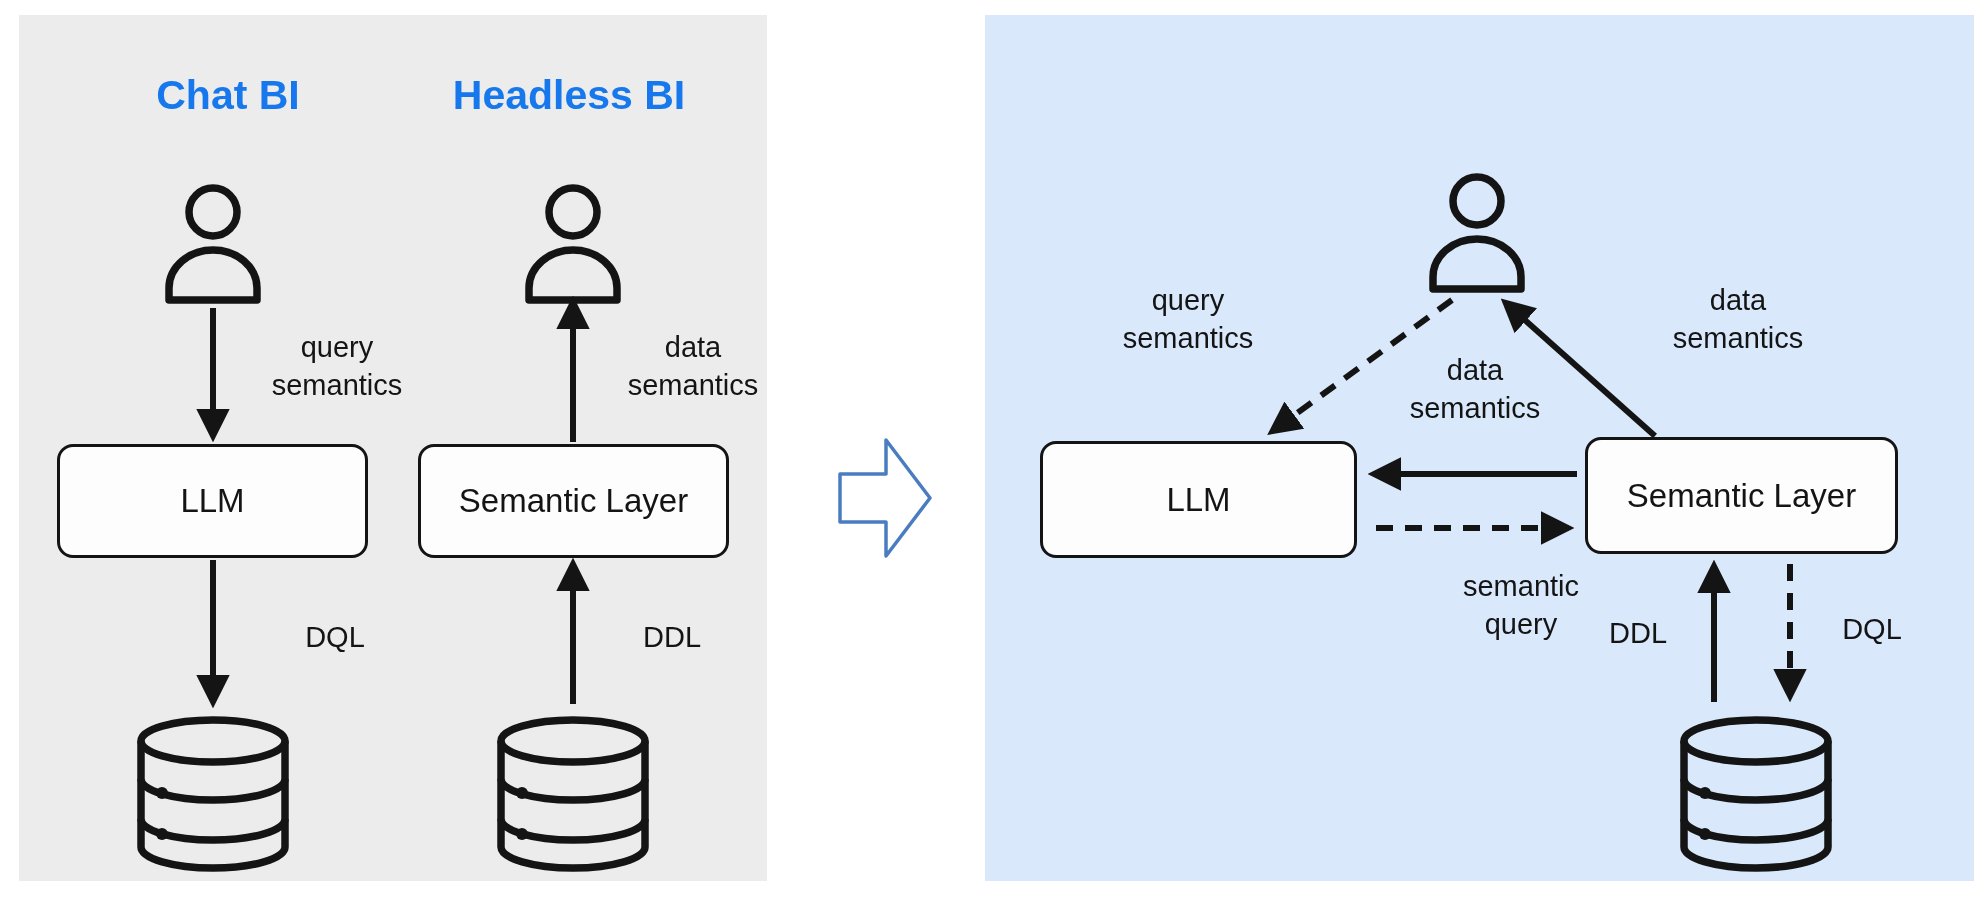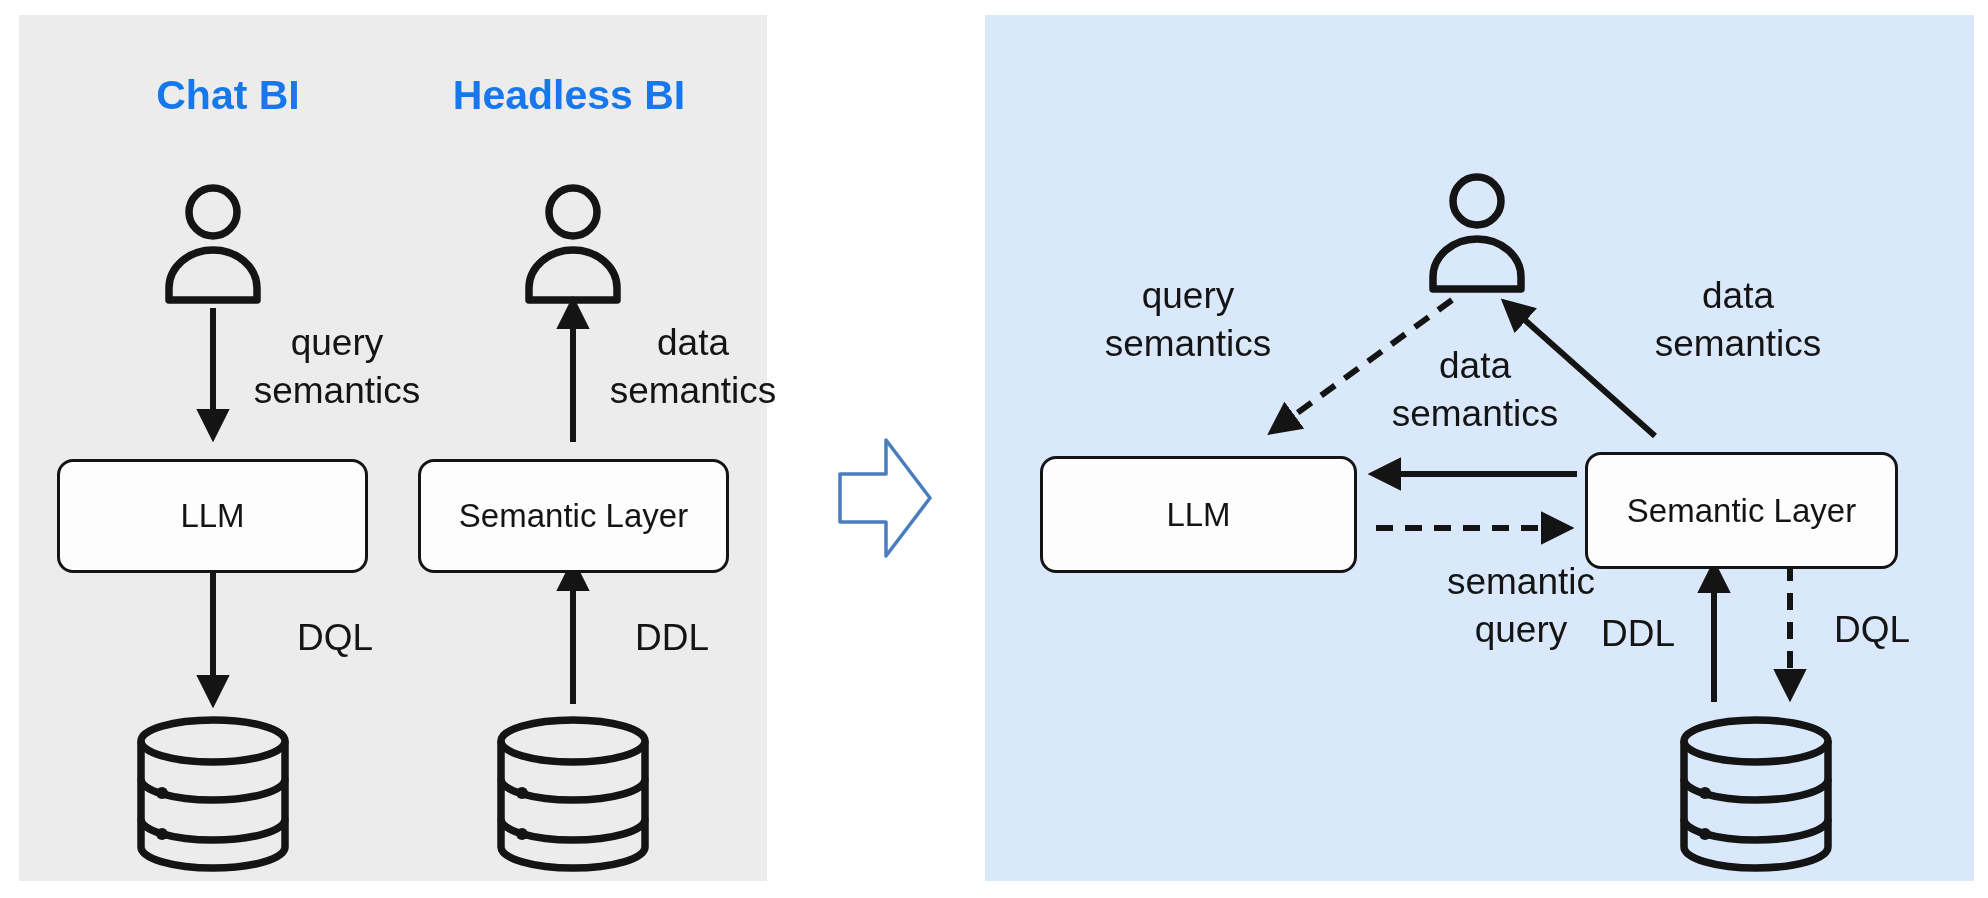--- a/index.html
+++ b/index.html
@@ -11,23 +11,23 @@
   .panel-left  { left:19px;  width:748px; background:#ececec; }
   .panel-right { left:985px; width:989px; background:#d9e9fb; }
 
   .overlay { position:absolute; left:0; top:0; width:1988px; height:898px; pointer-events:none; }
 
   .title { position:absolute; transform:translate(-50%,-50%); font-weight:700;
            font-size:41px; color:#1678ec; white-space:pre; }
 
   .node-box { position:absolute; background:#fdfdfd; border:3px solid #141414;
               border-radius:16px; display:flex; align-items:center; justify-content:center;
-              font-size:33px; color:#141414;margin-top:15px; }
+              font-size:33px; color:#141414; }
 
-  .lbl { position:absolute; transform:translate(-50%,-50%); font-size:37px; color:#141414;
+  .lbl { position:absolute; transform:translate(-50%,-50%); font-size:29px; color:#141414;
          text-align:center; white-space:pre-line; line-height:1.3; }
 
   .stroke { stroke:#141414; stroke-width:6; fill:none; }
   .icon-stroke { stroke:#141414; stroke-width:7.5; fill:none; }
 </style>
 </head>
 <body>
 
 <div class="canvas">
 

